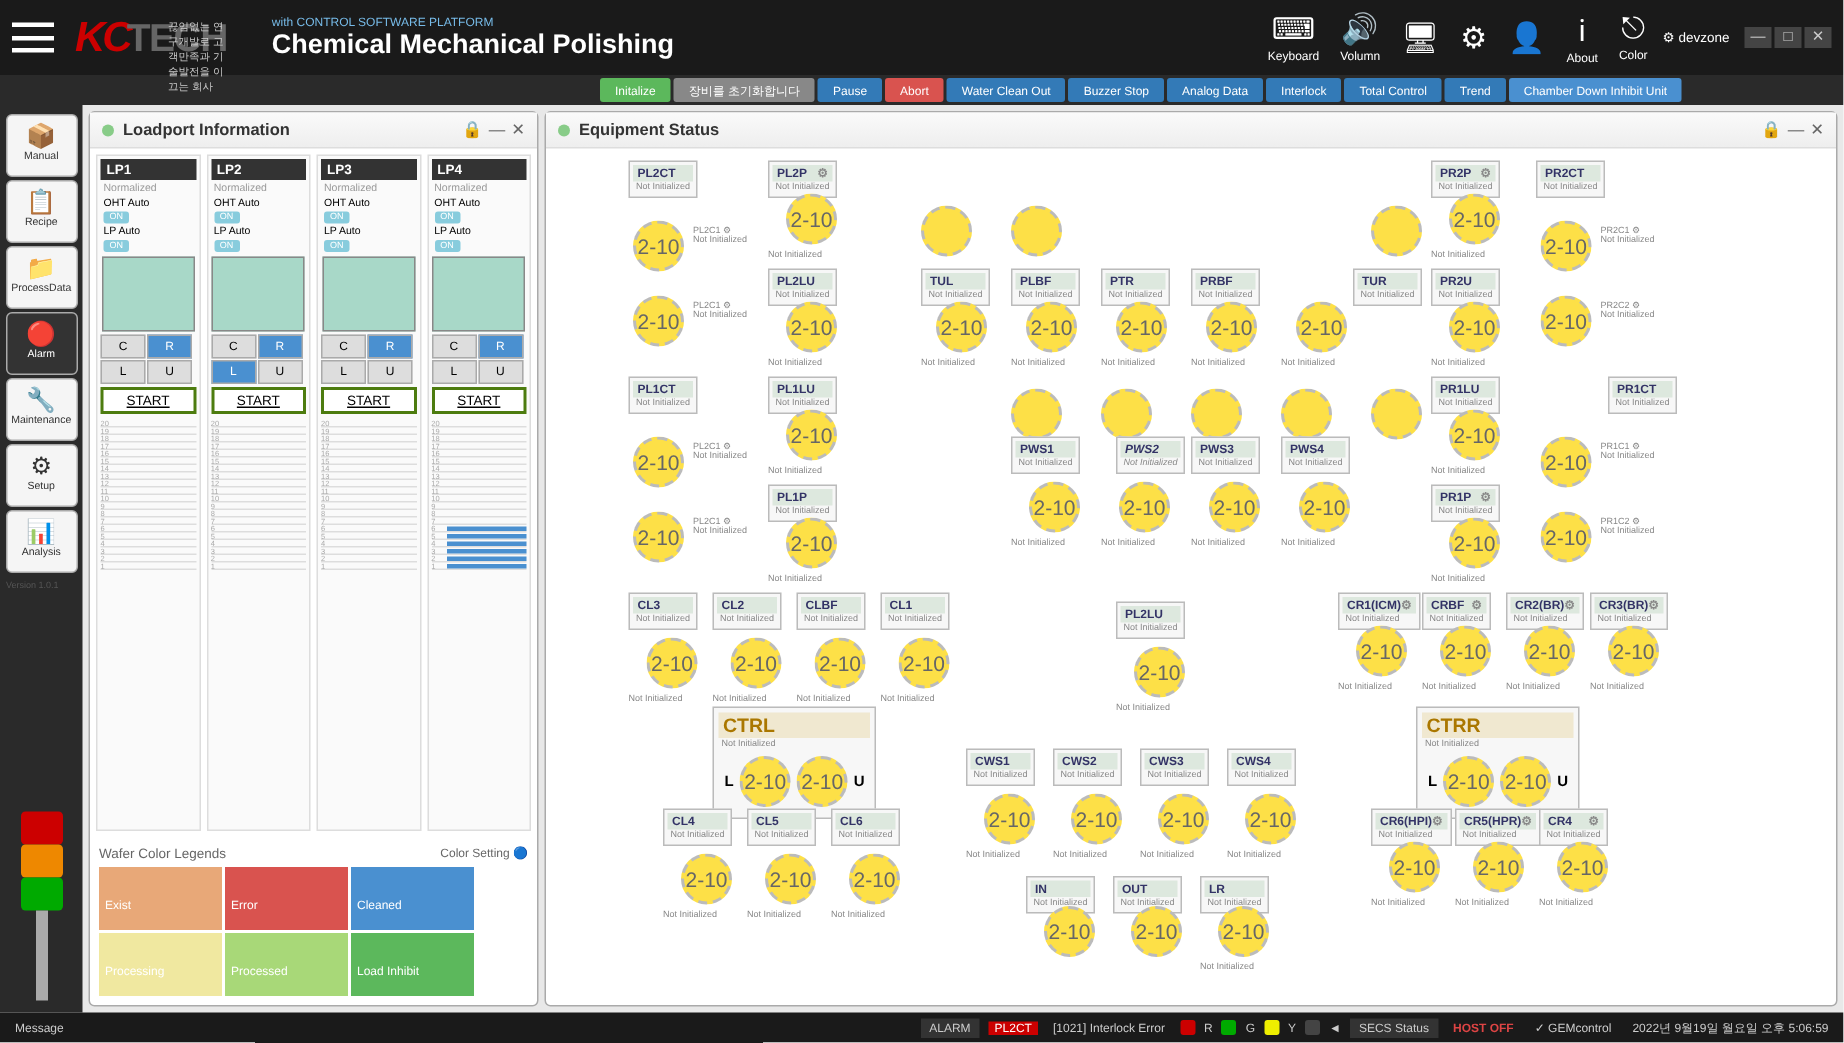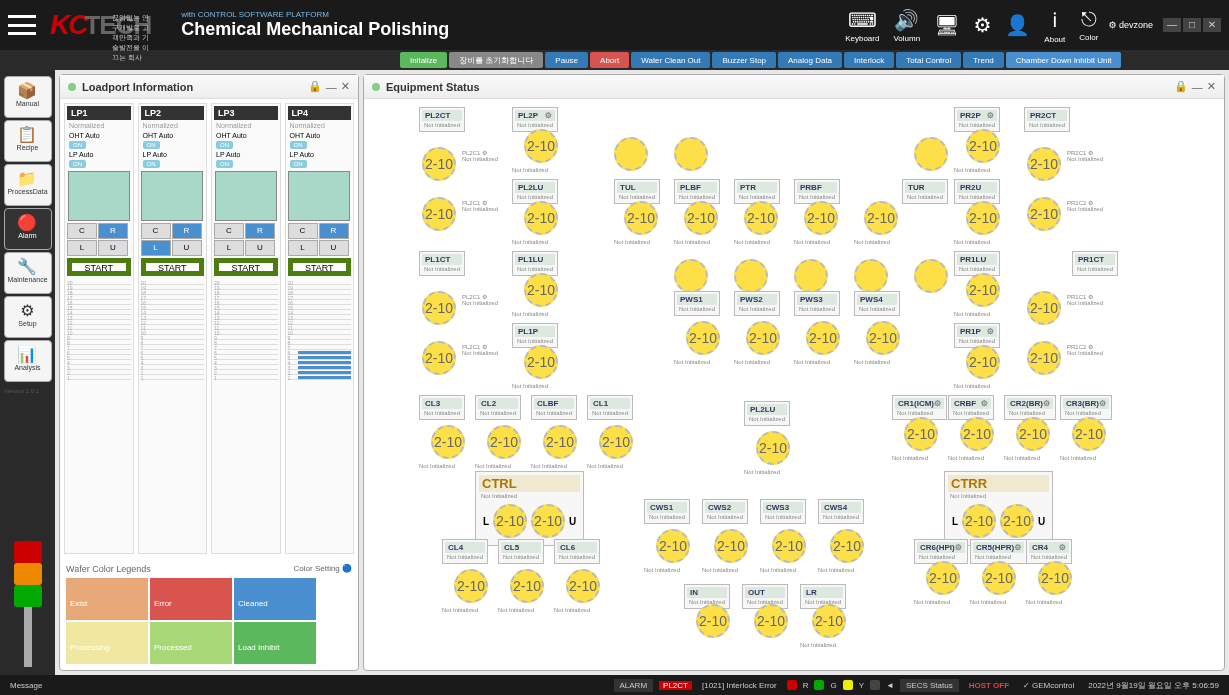--- a/index.html
+++ b/index.html
@@ -46,21 +46,21 @@
 .lp-body{display:flex;gap:4px;padding:4px;flex:1;}
 .lp-col{width:70px;border:1px solid #ddd;background:#fafafa;padding:2px;}
 .lp-title{background:#333;color:#fff;font-size:9px;padding:2px 4px;font-weight:bold;}
 .lp-status{font-size:7px;color:#999;padding:2px;}
 .lp-row{display:flex;justify-content:space-between;align-items:center;font-size:7px;padding:1px 2px;}
 .lp-pill{background:#8cd;color:#fff;font-size:6px;padding:1px 4px;border-radius:2px;}
 .lp-wafer{width:62px;height:50px;background:#a8d8c8;border:1px solid #888;margin:2px auto;}
 .lp-btns{display:flex;flex-wrap:wrap;gap:1px;margin:2px 0;}
 .lp-sbtn{width:30px;height:16px;font-size:8px;background:#ddd;border:1px solid #aaa;text-align:center;line-height:14px;cursor:pointer;}
 .lp-sbtn.blue{background:#4a90d0;color:#fff;}
-.lp-start{width:100%;height:18px;background:#fff;border:5px solid #4d7c0f;font-size:9px;cursor:pointer;}
+.lp-start{width:100%;height:18px;background:#fff;border:2px solid #4d7c0f;font-size:9px;cursor:pointer;text-decoration:underline;}
 .lp-slots{margin-top:4px;}
 .lp-slot{height:5px;border-bottom:1px solid #ddd;display:flex;}
 .lp-slot-num{width:10px;font-size:5px;color:#aaa;}
 .lp-slot-bar{flex:1;height:3px;margin-top:1px;}
 .lp-slot-bar.filled{background:#4a90d0;}
 .legends{padding:6px;}
 .legends-ttl{font-size:9px;color:#666;margin-bottom:4px;}
 .color-setting{float:right;font-size:8px;color:#666;}
 .legend-grid{display:flex;flex-wrap:wrap;gap:2px;}
 .legend-item{width:82px;height:18px;font-size:8px;color:#fff;padding:21px 4px;}
@@ -710,21 +710,21 @@
           <div class="unit" style="left:310px;top:192px;">
             <div class="unit-box">
               <div class="unit-hdr">PWS1</div>
               <div class="unit-stat">Not Initialized</div>
             </div>
           </div>
           <div class="unit" style="left:322px;top:222px;">
             <div class="dash-circle">2-10</div>
           </div>
           <div class="unit pl-sub" style="left:310px;top:260px;">Not Initialized</div>
-          <div class="unit" style="left:370px;top:192px;">
+          <div class="unit" style="left:380px;top:192px;font-style:italic;">
             <div class="unit-box">
               <div class="unit-hdr">PWS2</div>
               <div class="unit-stat">Not Initialized</div>
             </div>
           </div>
           <div class="unit" style="left:382px;top:222px;">
             <div class="dash-circle">2-10</div>
           </div>
           <div class="unit pl-sub" style="left:370px;top:260px;">Not Initialized</div>
           <div class="unit" style="left:430px;top:192px;">

